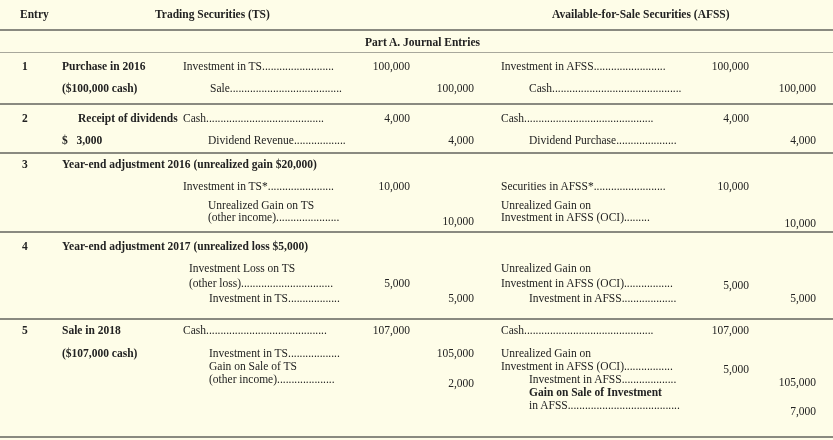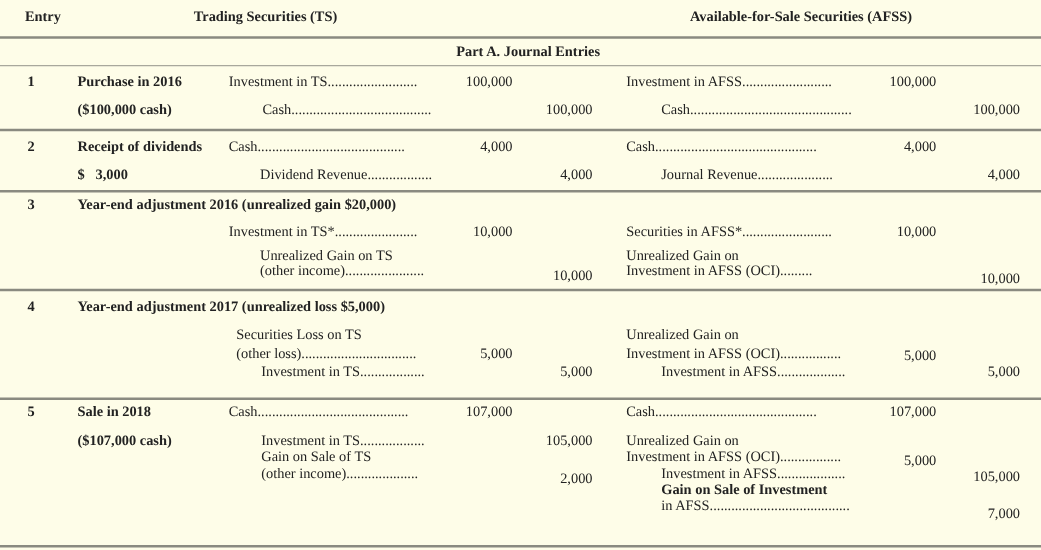--- a/index.html
+++ b/index.html
@@ -27,43 +27,43 @@
 <div class="t b" style="left:338px;top:36px;margin-left:27px;">Part A.  Journal Entries</div>
 <div class="hline thin" style="top:52px;"></div>
 
 <div>
   <div class="t b" style="left:22px;top:60px;">1</div>
   <div class="t b" style="left:62px;top:60px;">Purchase in 2016</div>
   <div class="t b" style="left:62px;top:82px;">($100,000 cash)</div>
 
   <div class="t" style="left:183px;top:60px;">Investment in TS.........................</div>
   <div class="t r" style="left:350px;width:60px;top:60px;">100,000</div>
-  <div class="t" style="left:210px;top:82px;">Cash.......................................</div>
+  <div class="t" style="left:210px;top:82px;">Sale.......................................</div>
   <div class="t r" style="left:414px;width:60px;top:82px;">100,000</div>
 
   <div class="t" style="left:501px;top:60px;">Investment in AFSS.........................</div>
   <div class="t r" style="left:689px;width:60px;top:60px;">100,000</div>
   <div class="t" style="left:529px;top:82px;">Cash.............................................</div>
   <div class="t r" style="left:756px;width:60px;top:82px;">100,000</div>
 </div>
 <div class="hline" style="top:103px;"></div>
 
 <div>
   <div class="t b" style="left:22px;top:112px;">2</div>
-  <div class="t b" style="left:62px;top:112px;">Receipt of dividends</div>
+  <div class="t b" style="left:78px;top:112px;">Receipt of dividends</div>
   <div class="t b" style="left:62px;top:134px;white-space:pre;">$   3,000</div>
 
   <div class="t" style="left:183px;top:112px;">Cash.........................................</div>
   <div class="t r" style="left:350px;width:60px;top:112px;">4,000</div>
   <div class="t" style="left:208px;top:134px;">Dividend Revenue..................</div>
   <div class="t r" style="left:414px;width:60px;top:134px;">4,000</div>
 
   <div class="t" style="left:501px;top:112px;">Cash.............................................</div>
   <div class="t r" style="left:689px;width:60px;top:112px;">4,000</div>
-  <div class="t" style="left:529px;top:134px;">Journal Revenue.....................</div>
+  <div class="t" style="left:529px;top:134px;">Dividend Purchase.....................</div>
   <div class="t r" style="left:756px;width:60px;top:134px;">4,000</div>
 </div>
 <div class="hline" style="top:152px;"></div>
 
 <div>
   <div class="t b" style="left:22px;top:158px;">3</div>
   <div class="t b" style="left:62px;top:158px;">Year-end adjustment 2016 (unrealized gain $20,000)</div>
 
   <div class="t" style="left:183px;top:180px;">Investment in TS*.......................</div>
   <div class="t r" style="left:350px;width:60px;top:180px;">10,000</div>
@@ -76,21 +76,21 @@
   <div class="t" style="left:501px;top:199px;">Unrealized Gain on</div>
   <div class="t" style="left:501px;top:211px;">Investment in AFSS (OCI).........</div>
   <div class="t r" style="left:756px;width:60px;top:217px;">10,000</div>
 </div>
 <div class="hline" style="top:231px;"></div>
 
 <div>
   <div class="t b" style="left:22px;top:240px;">4</div>
   <div class="t b" style="left:62px;top:240px;">Year-end adjustment 2017 (unrealized loss $5,000)</div>
 
-  <div class="t" style="left:189px;top:262px;">Securities Loss on TS</div>
+  <div class="t" style="left:189px;top:262px;">Investment Loss on TS</div>
   <div class="t" style="left:189px;top:277px;">(other loss)................................</div>
   <div class="t r" style="left:350px;width:60px;top:277px;">5,000</div>
   <div class="t" style="left:209px;top:292px;">Investment in TS..................</div>
   <div class="t r" style="left:414px;width:60px;top:292px;">5,000</div>
 
   <div class="t" style="left:501px;top:262px;">Unrealized Gain on</div>
   <div class="t" style="left:501px;top:277px;">Investment in AFSS (OCI).................</div>
   <div class="t r" style="left:689px;width:60px;top:279px;">5,000</div>
   <div class="t" style="left:529px;top:292px;">Investment in AFSS...................</div>
   <div class="t r" style="left:756px;width:60px;top:292px;">5,000</div>

